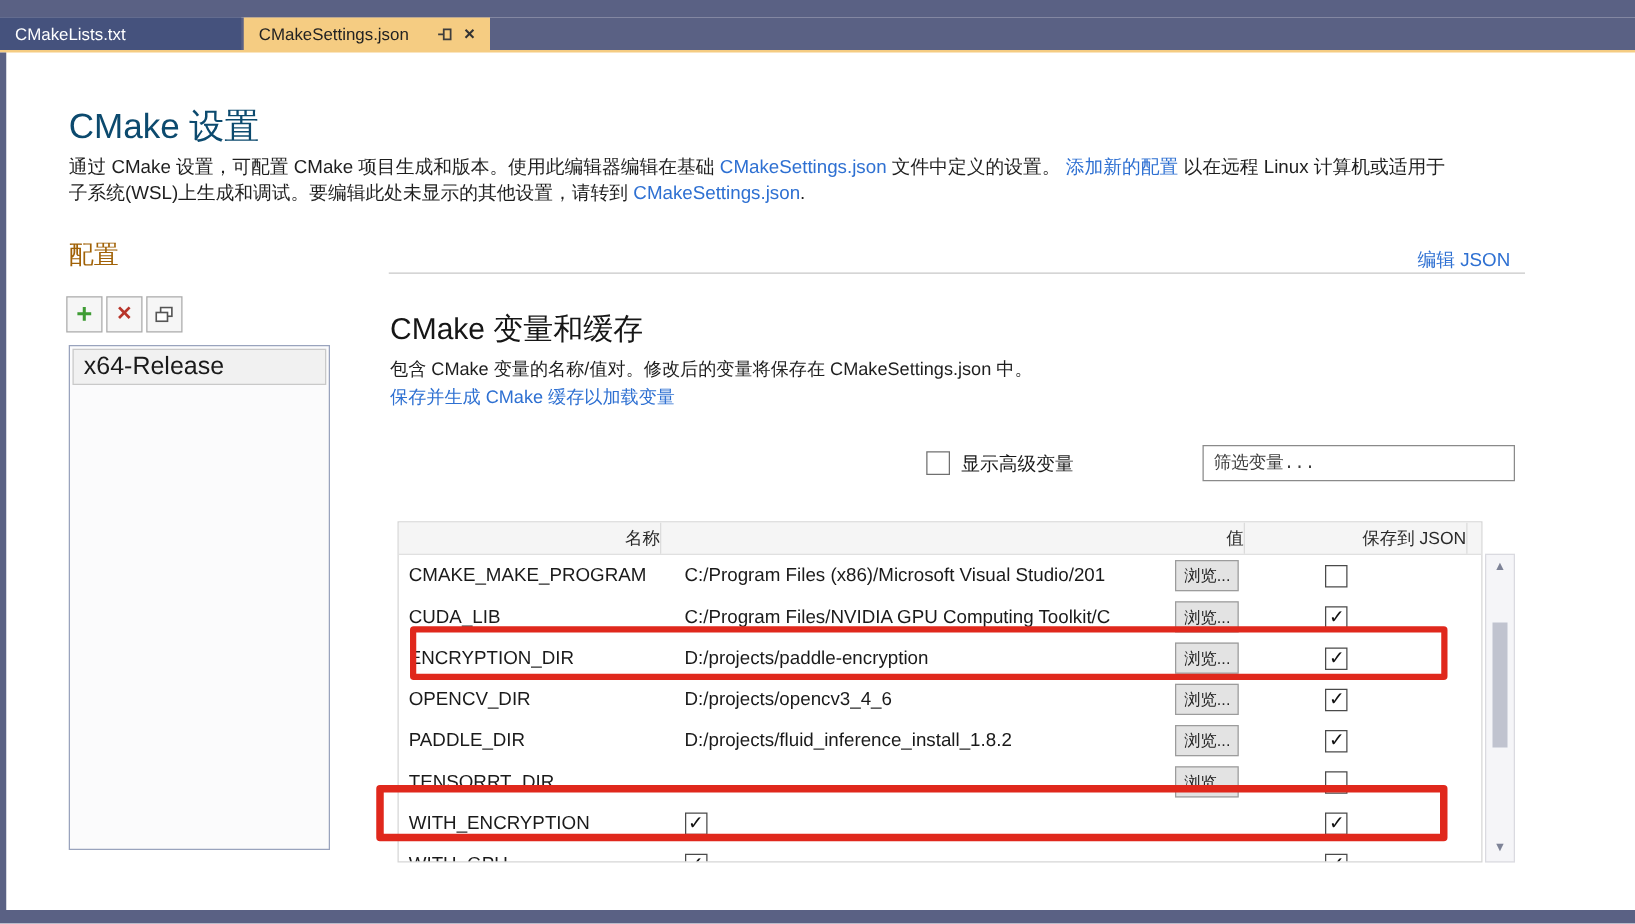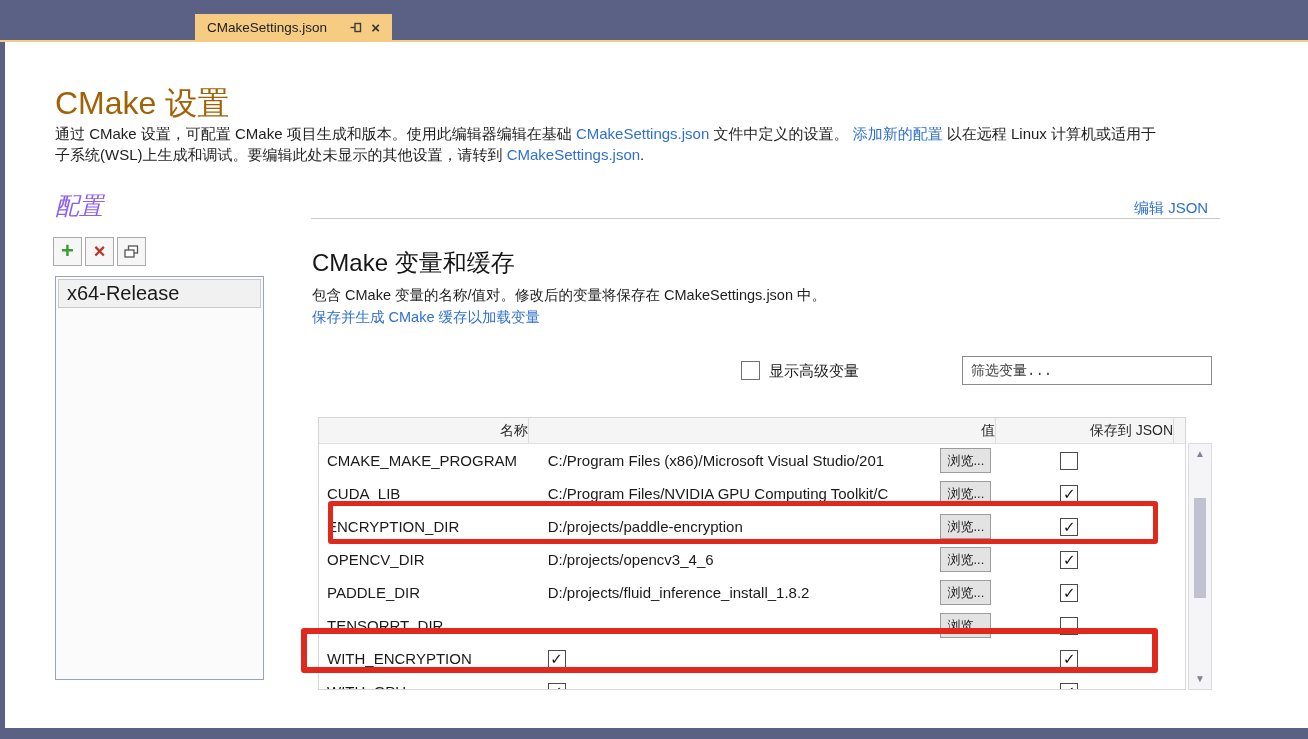--- a/index.html
+++ b/index.html
@@ -14,26 +14,26 @@
   .doc-tab.inactive { left:0; width:193px; background:#45527d; color:#fff; }
   .doc-tab.active { left:195px; width:197px; background:#f5cc82; color:#222; }
   .active-underline { position:absolute; left:0; top:40px; width:1308px; height:2px; background:#f5cc82; }
   .left-strip { position:absolute; left:0; top:42px; width:5px; height:686px; background:#5a6184; }
   .bottombar { position:absolute; left:0; top:728px; width:1308px; height:11px; background:#5a6184; }
   .tab-icons { margin-left:auto; display:flex; align-items:center; gap:8px; }
   .pin-icon svg, .copy-icon svg { display:block; }
   .close-icon { font-size:15px; font-weight:bold; color:#333; line-height:1; }
 
   
-  .page-title { position:absolute; left:55px; top:82px; font-size:32px; color:#a16207; }
+  .page-title { position:absolute; left:55px; top:82px; font-size:28px; color:#0c4a6e; }
   .page-desc { position:absolute; left:55px; top:123px; width:1253px; font-size:15px; line-height:21px; color:#1e1e1e; }
   .desc-line { white-space:nowrap; overflow:hidden; }
   a.link { color:#2e70d2; text-decoration:none; cursor:pointer; }
 
-  .config-heading { position:absolute; left:55px; top:190px; font-size:24px; color:#8b5cf6;font-style:italic; }
+  .config-heading { position:absolute; left:55px; top:190px; font-size:20px; color:#a16207; }
   .config-toolbar { position:absolute; left:53px; top:237px; display:flex; gap:3px; }
   .tool-btn { width:29px; height:29px; background:#f6f6f6; border:1px solid #ababab; display:flex; align-items:center; justify-content:center; cursor:pointer; }
   .plus-glyph { color:#3f9c35; font-size:22px; font-weight:bold; line-height:1; margin-top:-2px; }
   .x-glyph { color:#b8352a; font-size:20px; font-weight:bold; line-height:1; margin-top:-2px; }
 
   .config-list { position:absolute; left:55px; top:276px; width:209px; height:404px; background:#fbfbfc; border:1px solid #99a3bd; }
   .config-item { margin:2px; height:29px; line-height:27px; padding-left:8px; background:#f1f1f1; border:1px solid #c9c9c9; font-size:20px; cursor:pointer; }
 
   .edit-json { position:absolute; left:1134px; top:199px; font-size:15px; }
   .section-divider { position:absolute; left:311px; top:218px; width:909px; height:1px; background:#c8c8c8; }
@@ -71,20 +71,23 @@
   .hl-2 { left:301px; top:628px; width:857px; height:45px; border-width:6px; }
 </style>
 </head>
 <body>
 
 <div id="app">
 
   <div class="titlebar"></div>
 
   <div class="tabstrip">
+    <div class="doc-tab inactive">
+      <span>CMakeLists.txt</span>
+    </div>
     <div class="doc-tab active">
       <span>CMakeSettings.json</span>
       <span class="tab-icons">
         <span class="pin-icon">
             <svg width="13" height="13" viewBox="0 0 13 13">
               <line x1="0.5" y1="6.5" x2="5" y2="6.5" stroke="#3d3d3d" stroke-width="1.4"></line>
               <rect x="5" y="2.5" width="5.5" height="8" fill="none" stroke="#3d3d3d" stroke-width="1.4"></rect>
             </svg>
           </span>
         <span class="close-icon">×</span>

